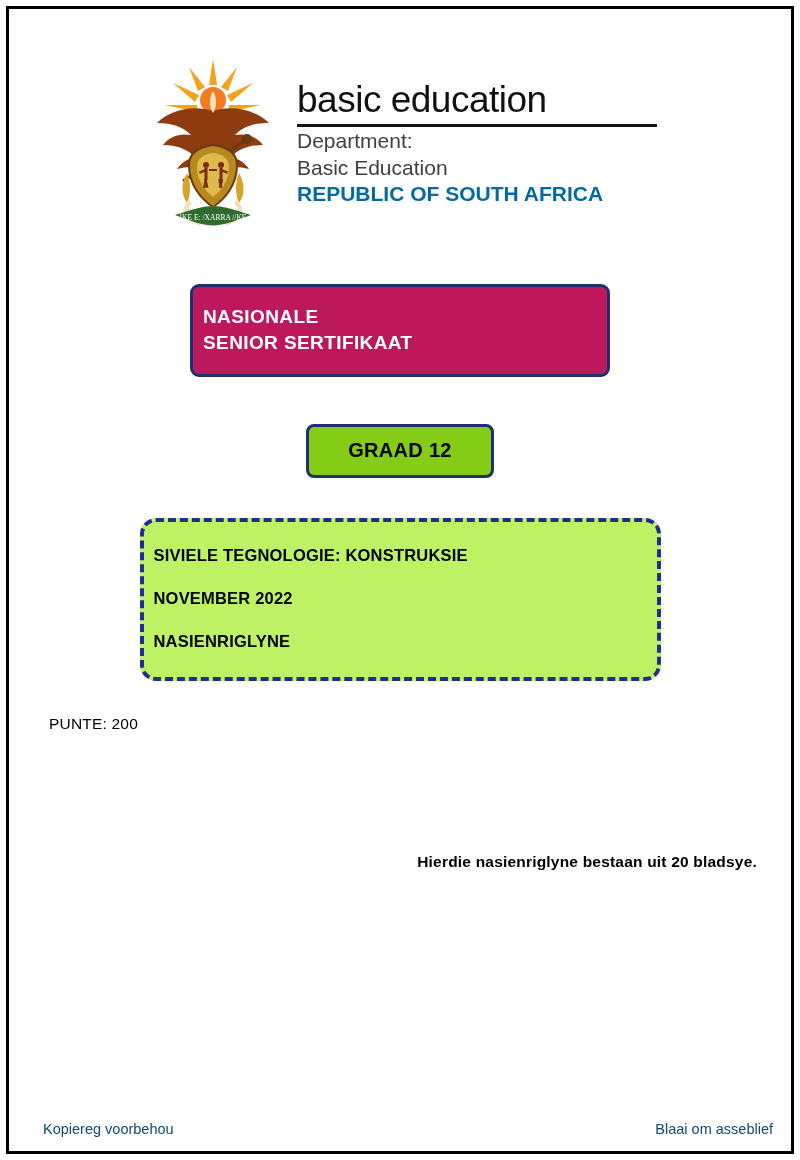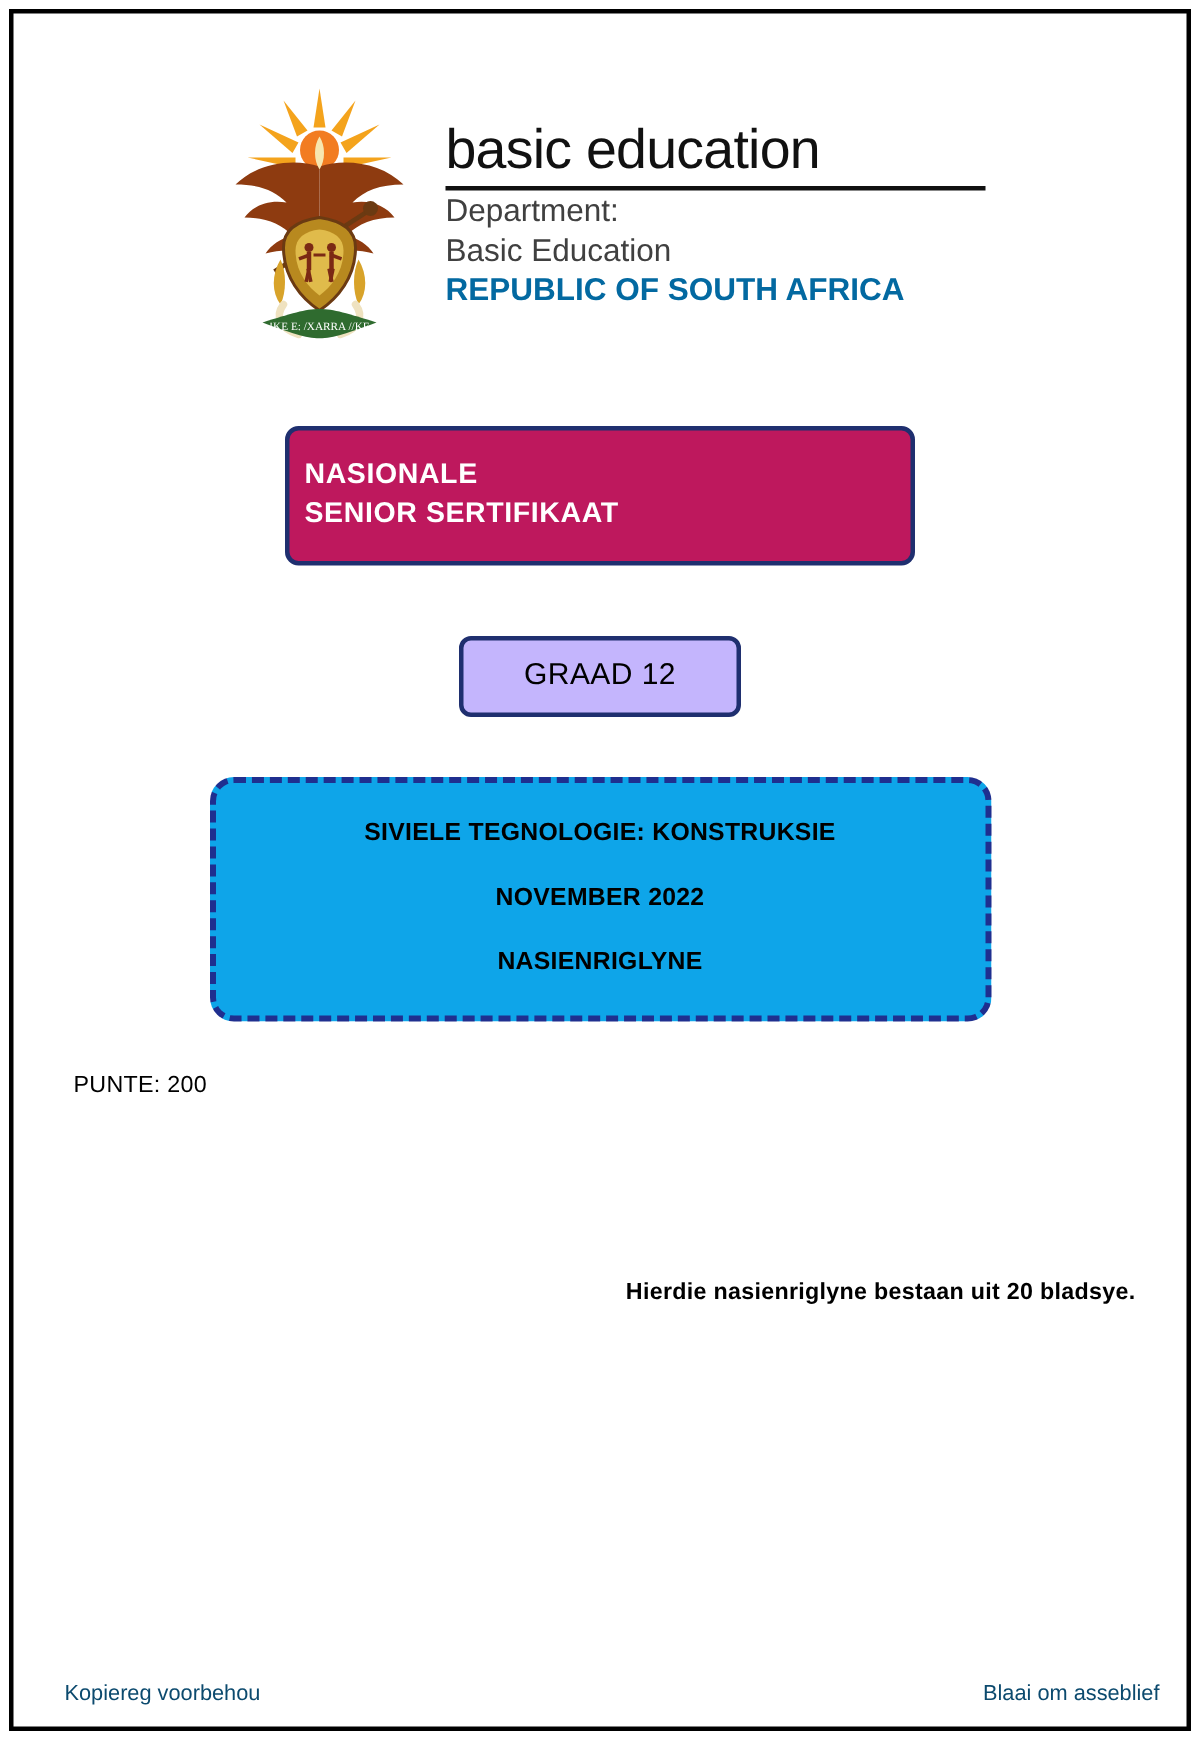--- a/index.html
+++ b/index.html
@@ -82,38 +82,38 @@
     font-weight: bold;
     font-size: 19px;
     line-height: 1.35;
     letter-spacing: 0.4px;
   }
 
   
   .grade-box {
     margin: 47px auto 0 auto;
     width: 188px;
-    background: #c4b5fd;
+    background: #84cc16;
     border: 3px solid #1f2f6f;
     border-radius: 8px;
     text-align: center;
-    font-weight: normal;
+    font-weight: bold;
     font-size: 20px;
     padding: 12px 6px 13px 6px;
     letter-spacing: 0.3px;
   }
 
   
   .subject-box {
     margin: 40px auto 0 auto;
     width: 521px;
-    background: #0ea5e9;
+    background: #bef264;
     border: 4px dashed #1f2f8f;
     border-radius: 16px;
-    text-align: center;
+    text-align: left;
     padding: 24px 10px 26px 10px;
   }
   .subject-line {
     font-weight: bold;
     font-size: 16.5px;
     letter-spacing: 0.2px;
     margin: 0 0 24px 0;
   }
   .subject-line:last-child { margin-bottom: 0; }
 

